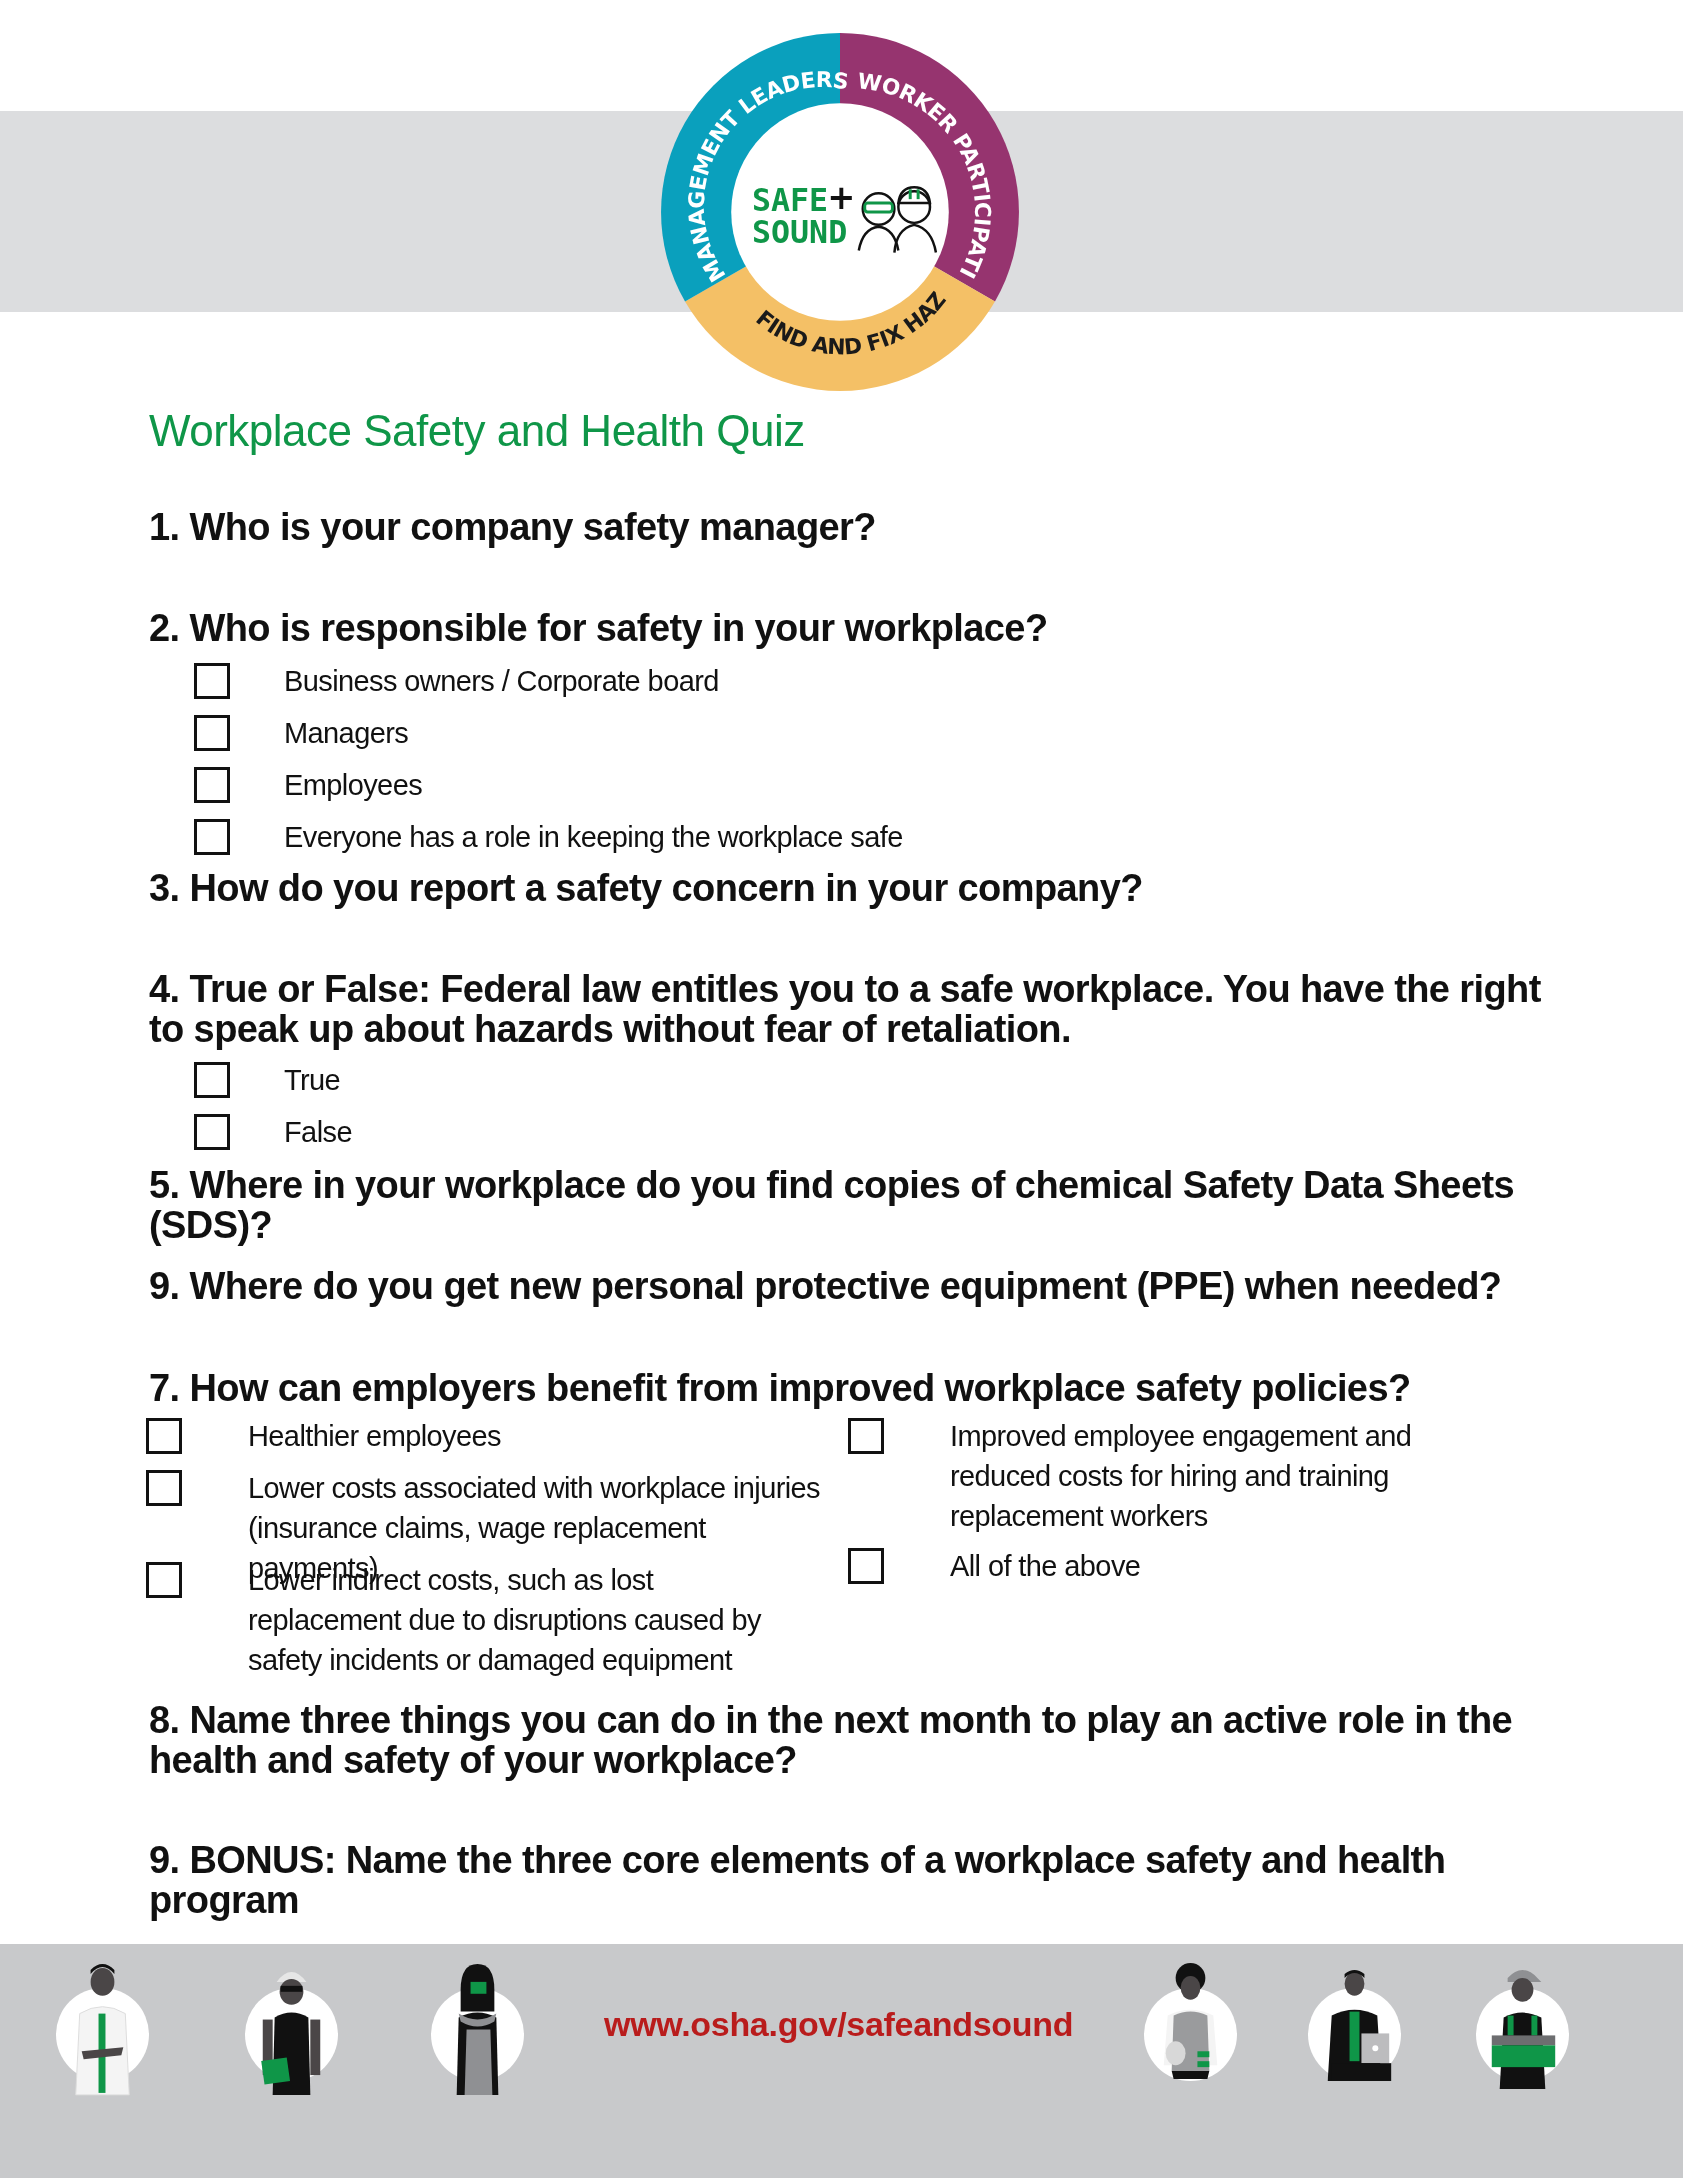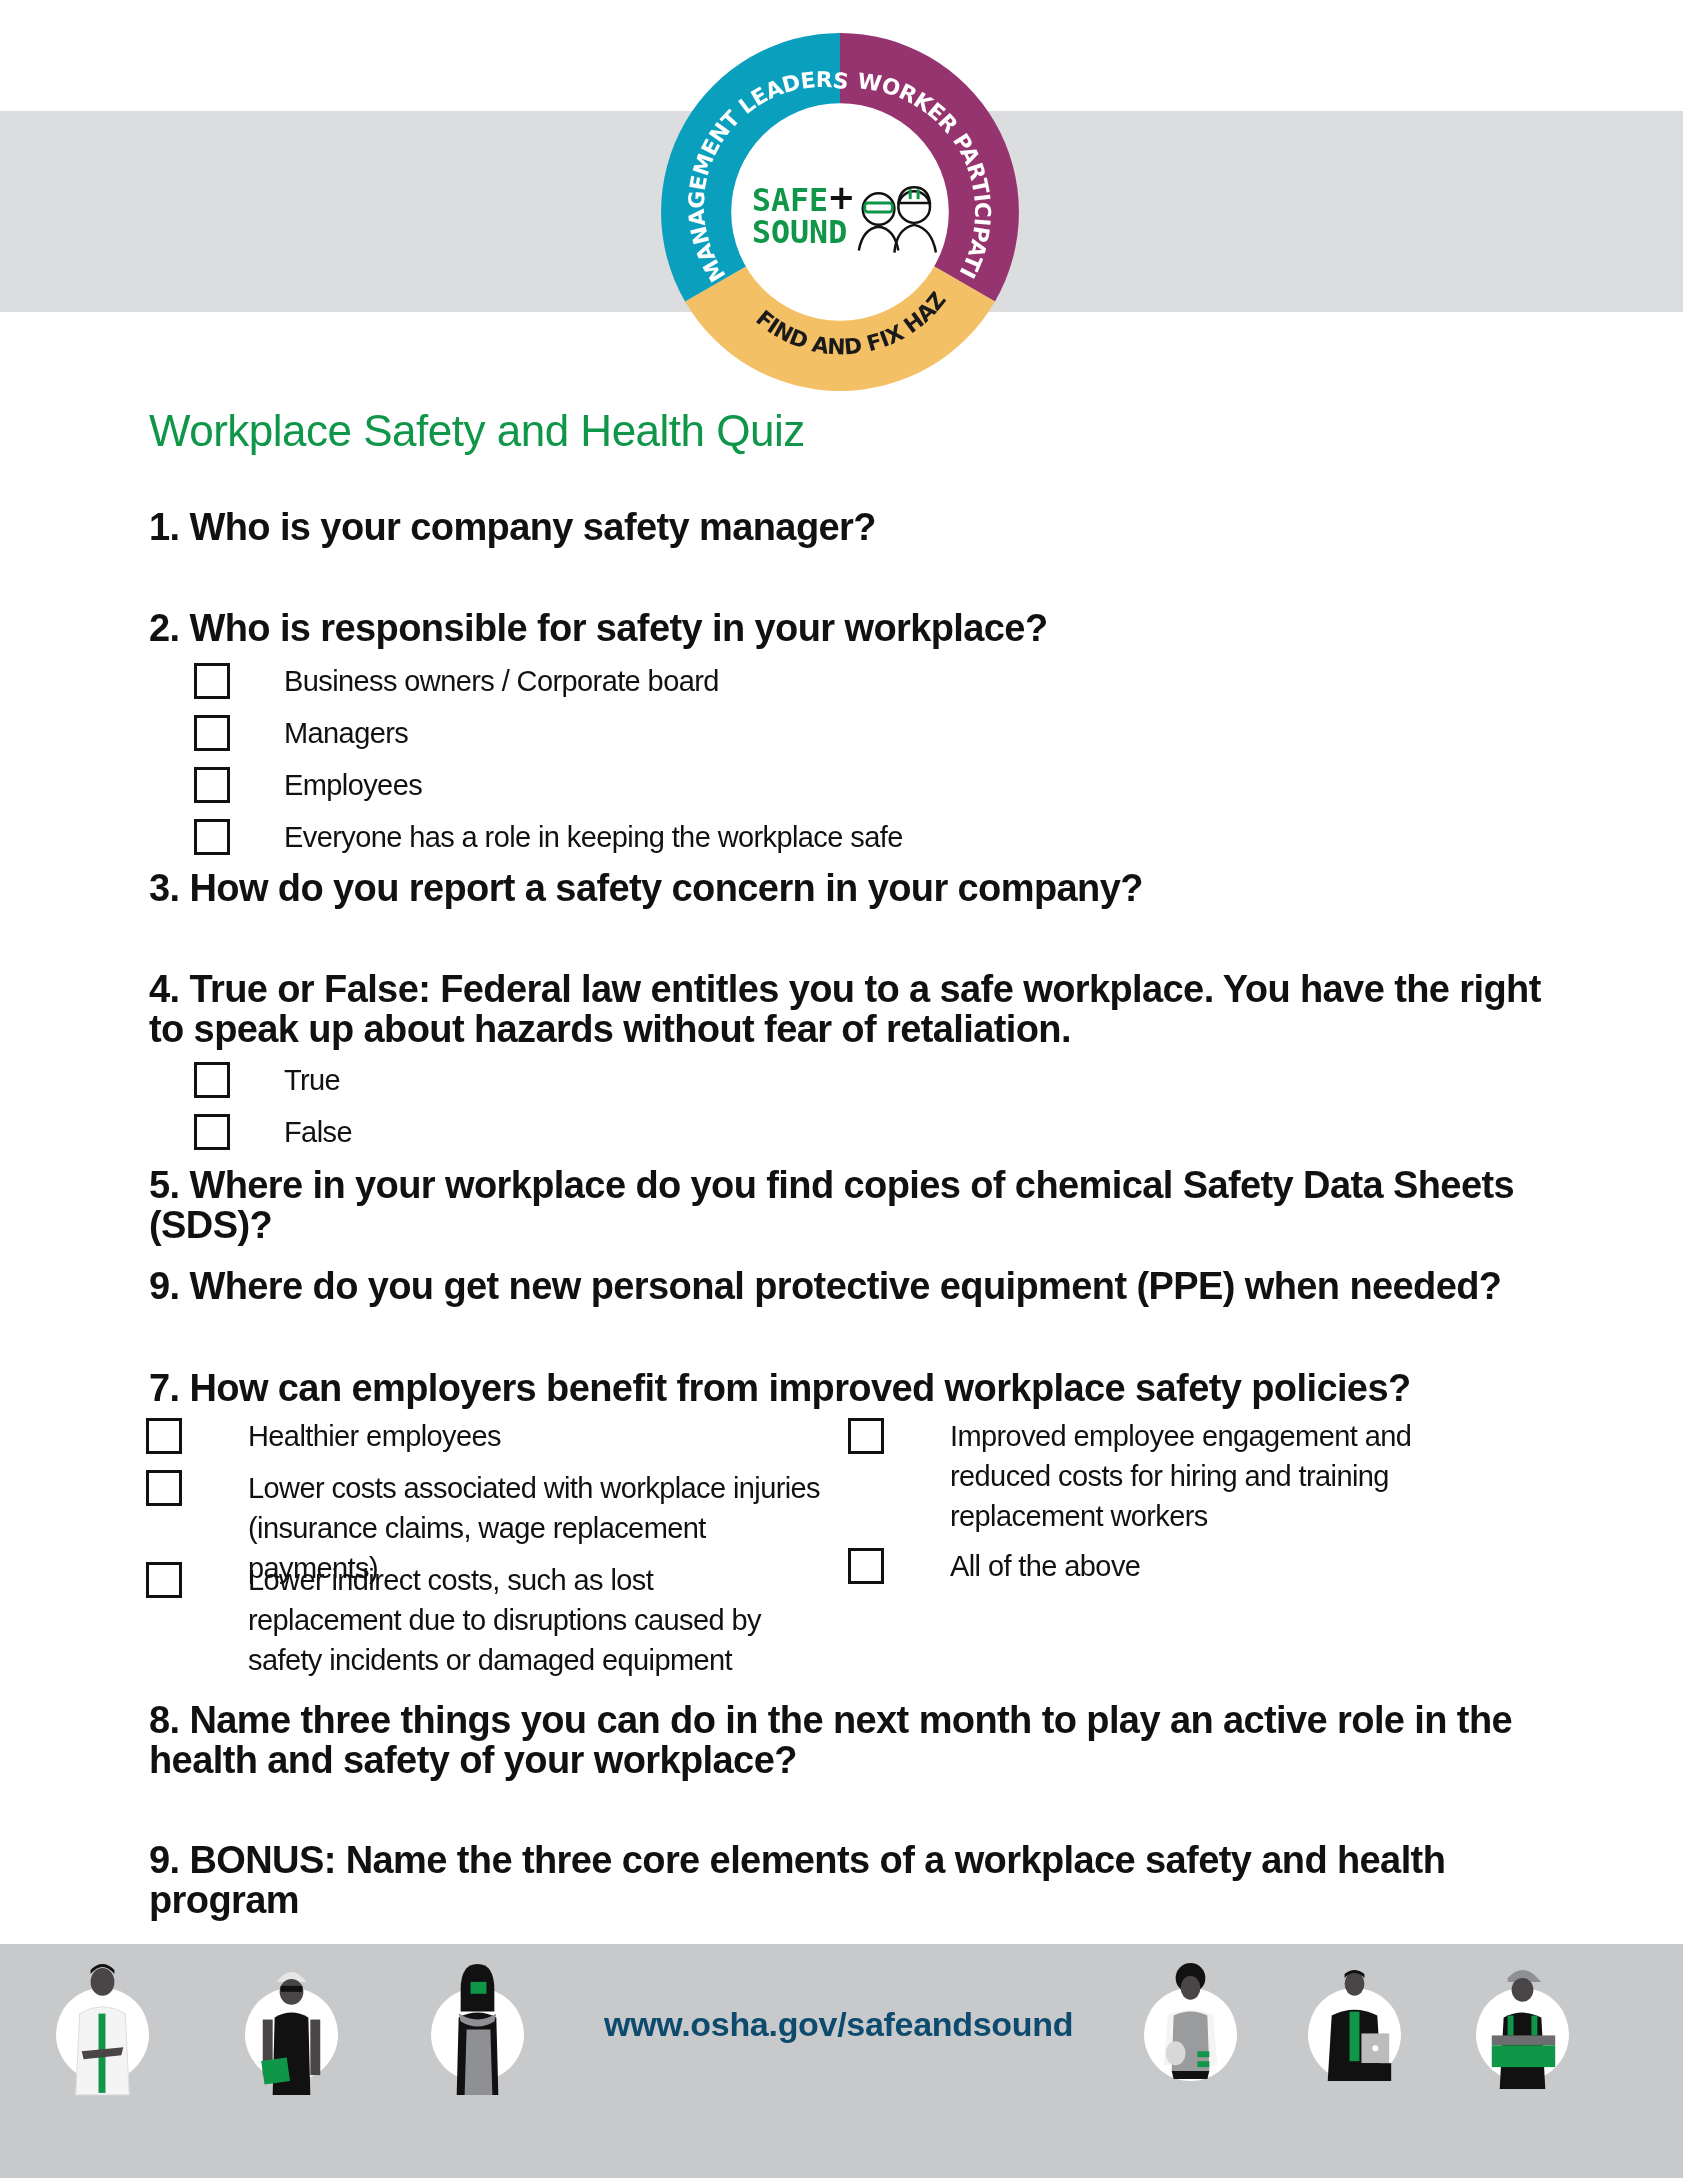--- a/index.html
+++ b/index.html
@@ -17,21 +17,21 @@
 
   .opt { position: absolute; display: flex; align-items: flex-start; font-size: 29px; color: #111; letter-spacing: -0.6px; line-height: 40px; gap: 48px; }
   .cb { flex: 0 0 auto; width: 36px; height: 36px; border: 3.5px solid #111; background: #fff; cursor: pointer; }
   .opt-a .cb { margin-top: 2px; margin-right: 6px; }
   .opt-b .cb { margin-top: 2px; margin-right: 18px; }
   .opt-label { display: block; }
 
   .footer-band { position: absolute; left: 0; top: 1944px; width: 1683px; height: 234px; background: #c8c9cb; }
   .avatar { position: absolute; width: 93px; height: 93px; border-radius: 50%; background: #ffffff; }
   .avatar svg { position: absolute; left: -10px; top: -32px; width: 113px; height: 139px; overflow: visible; }
-  .url { position: absolute; left: 604px; top: 2005px; font-size: 34px; font-weight: bold; color: #0c4a6e; letter-spacing: -0.3px; text-decoration: none; }
+  .url { position: absolute; left: 604px; top: 2005px; font-size: 34px; font-weight: bold; color: #b91c1c; letter-spacing: -0.3px; text-decoration: none; }
 </style>
 </head>
 <body>
 
 <div class="header-band"></div>
 
 <div class="logo-wrap">
   <svg viewBox="0 0 362 362">
     <defs>
       <path id="arcLeft" d="M 70 250 A 120 120 0 0 1 181 56"></path>

